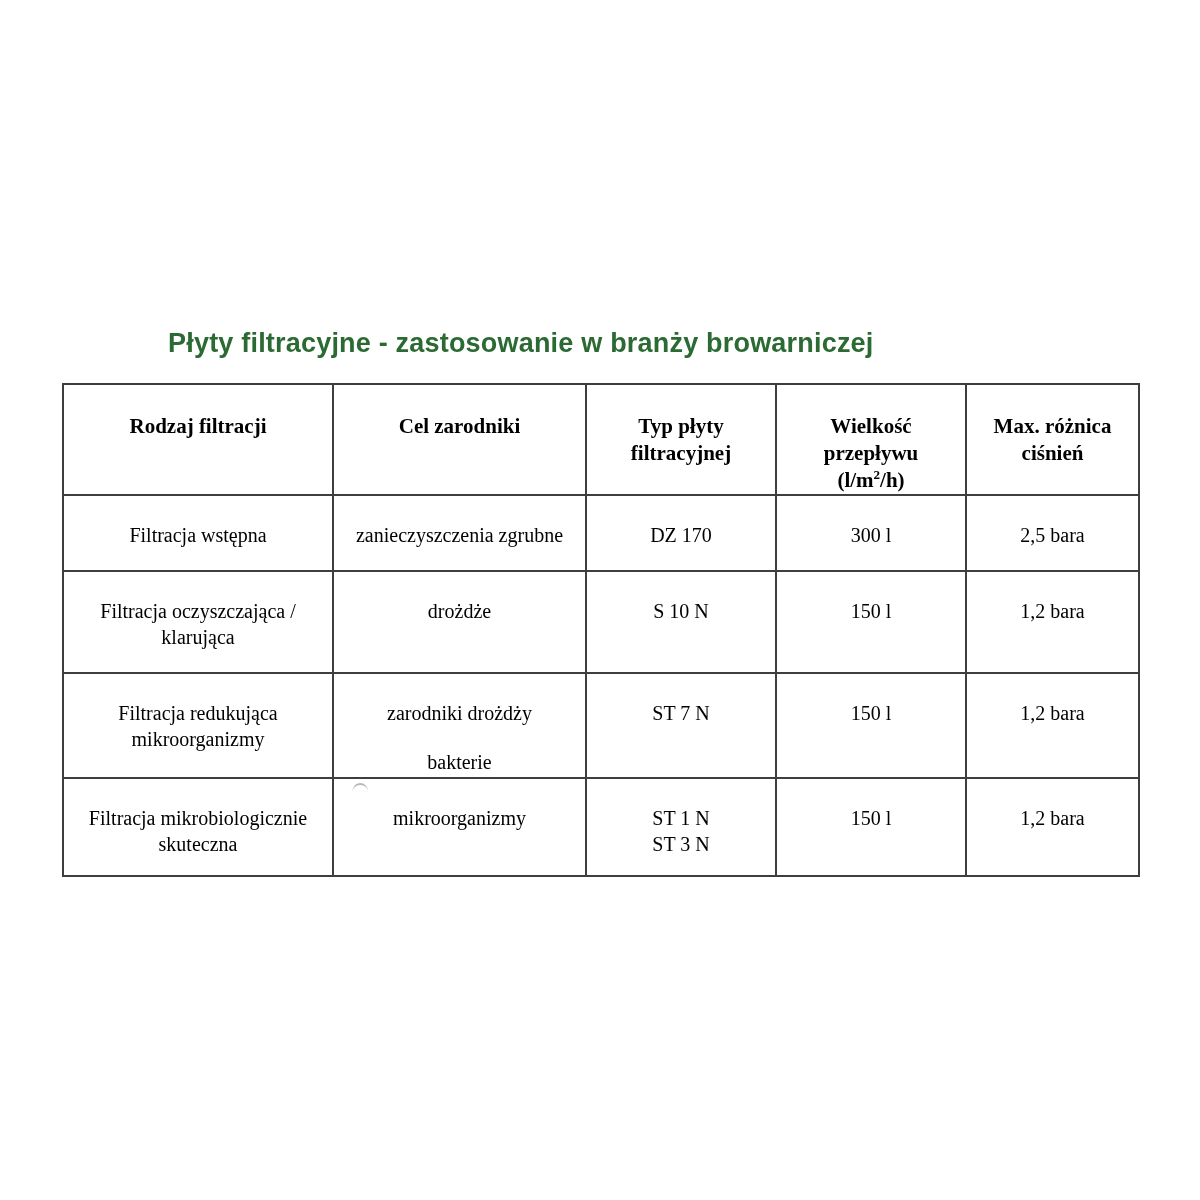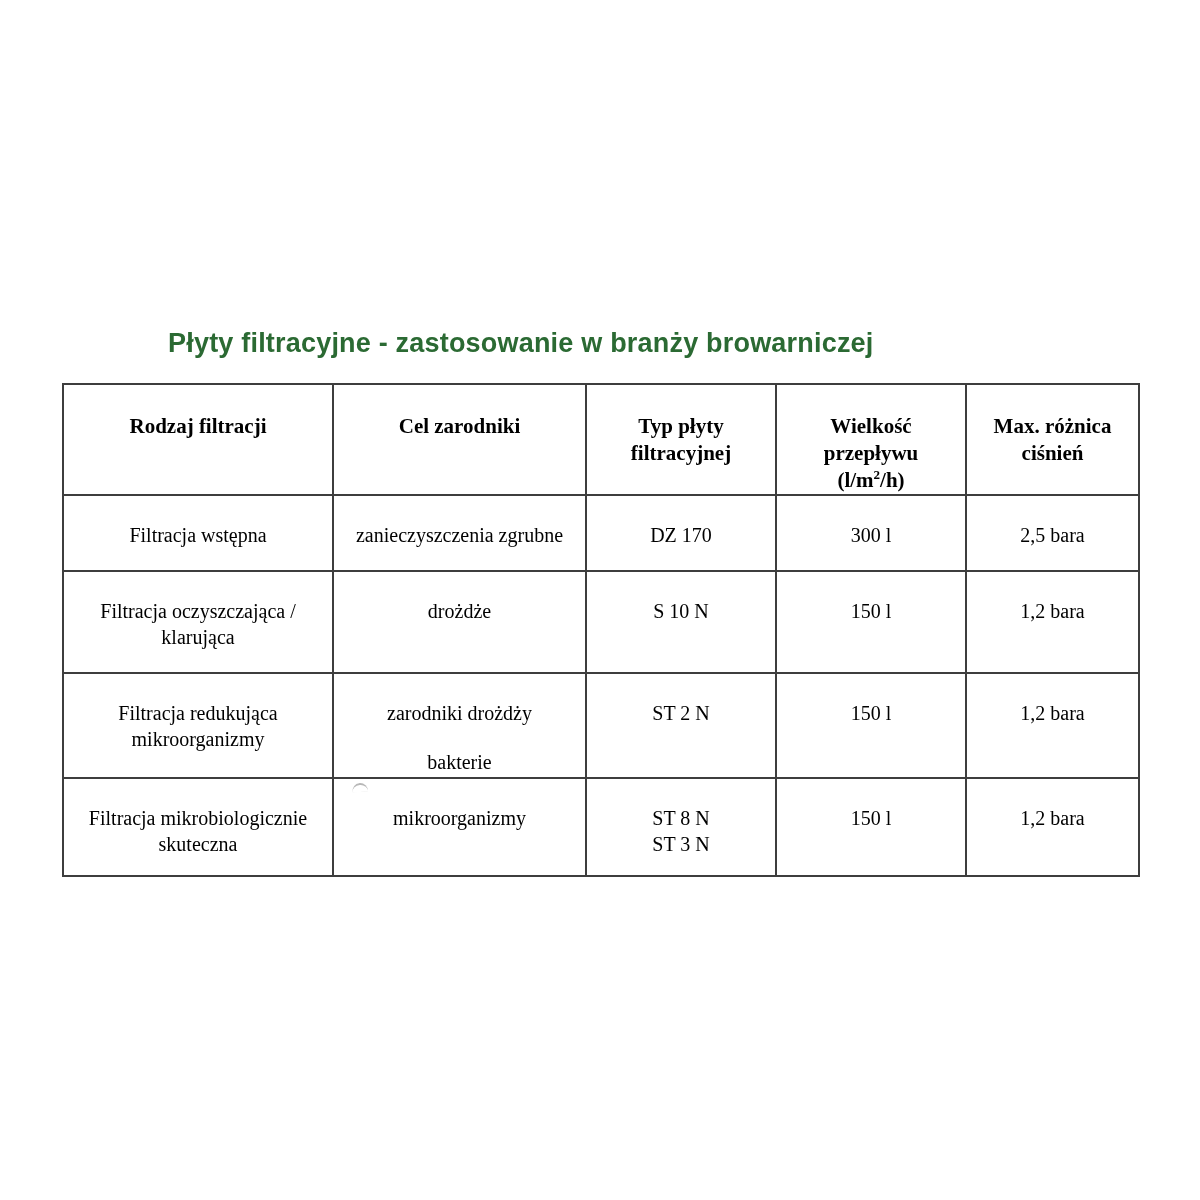--- a/index.html
+++ b/index.html
@@ -160,39 +160,39 @@
       <tr class="row-3">
         <td>
           <div class="cell-line">Filtracja redukująca</div>
           <div class="cell-line">mikroorganizmy</div>
         </td>
         <td>
           <div class="cell-line">zarodniki drożdży</div>
           <div class="cell-line low-3">bakterie</div>
         </td>
         <td>
-          <div class="cell-line">ST 2 N</div>
+          <div class="cell-line">ST 7 N</div>
         </td>
         <td>
           <div class="cell-line">150 l</div>
         </td>
         <td>
           <div class="cell-line">1,2 bara</div>
         </td>
       </tr>
       <tr class="row-4">
         <td>
           <div class="cell-line">Filtracja mikrobiologicznie</div>
           <div class="cell-line">skuteczna</div>
         </td>
         <td>
           <div class="cell-line">mikroorganizmy</div>
         </td>
         <td>
-          <div class="cell-line">ST 8 N</div>
+          <div class="cell-line">ST 1 N</div>
           <div class="cell-line low-4">ST 3 N</div>
         </td>
         <td>
           <div class="cell-line">150 l</div>
         </td>
         <td>
           <div class="cell-line">1,2 bara</div>
         </td>
       </tr>
     </tbody>

